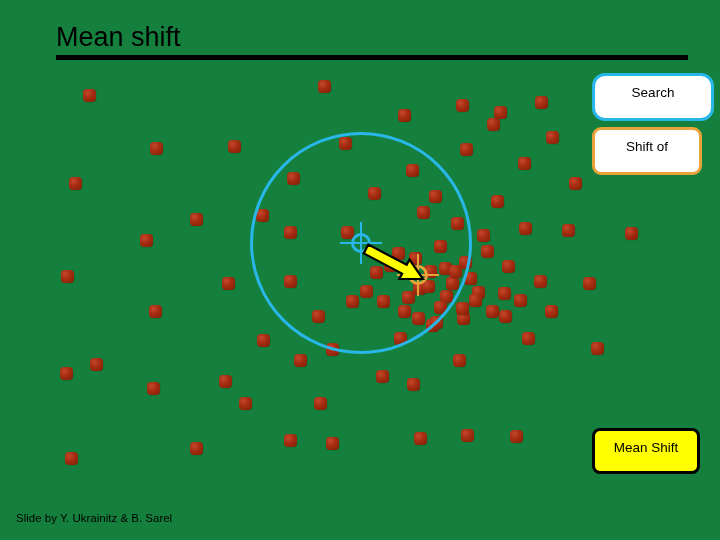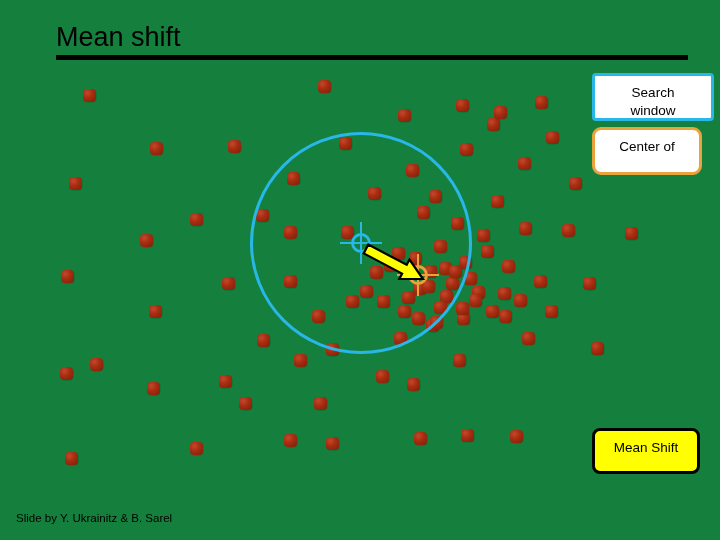--- a/index.html
+++ b/index.html
@@ -107,21 +107,21 @@
     line-height: 1.32;
     padding-top: 8px;
     background: #ffffff;
   }
   #legend-search {
     left: 592px;
     top: 73px;
     width: 122px;
     height: 48px;
     border: 3px solid #29b6e8;
-    border-radius: 4px;
+    border-radius: 13px;
   }
   #legend-com {
     left: 592px;
     top: 127px;
     width: 110px;
     height: 48px;
     border: 3px solid #e8a33a;
     border-radius: 9px;
   }
   #legend-vector {
@@ -262,25 +262,24 @@
       <div class="ring"></div>
     </div>
 
     <svg id="arrow-layer" width="720" height="440" style="position:absolute;left:0;top:0;overflow:visible">
       <polygon id="arrow-shape" points="363.7,189.4 402.1,209.6 399.3,215.0 423.0,215.0 409.5,195.5 406.7,200.8 368.3,180.6" fill="#ffff00" stroke="#000000" stroke-width="2.2" stroke-linejoin="miter"></polygon>
     </svg>
   </div>
 
   <div class="legend-box" id="legend-search">
     <div>Search</div>
-    <div>window</div>
   </div>
 
   <div class="legend-box" id="legend-com">
-    <div>Center of</div>
+    <div>Shift of</div>
   </div>
 
   <div class="legend-box" id="legend-vector">
     <div>Mean Shift</div>
   </div>
 
   <div id="footer">Slide by Y. Ukrainitz &amp; B. Sarel</div>
 </div>
 
 </body></html>

